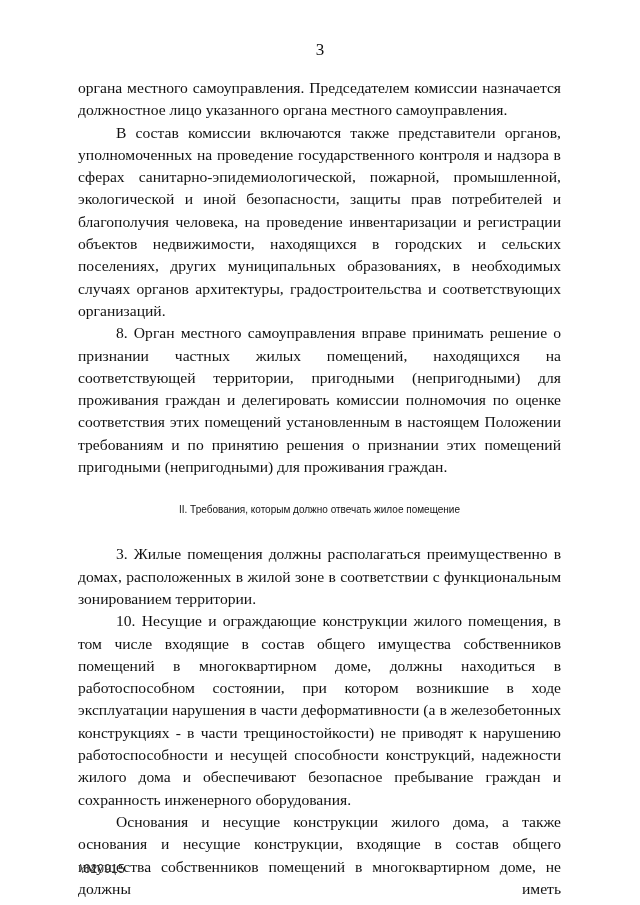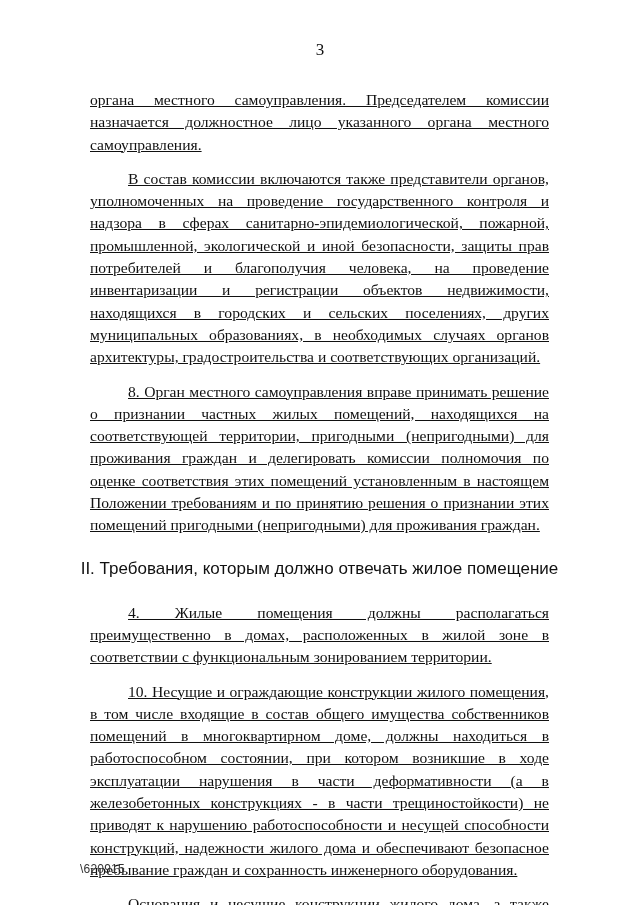--- a/index.html
+++ b/index.html
@@ -11,48 +11,47 @@
     }
     .page-number {
       position: absolute; top: 40px; left: 0; width: 640px; text-align: center;
       font-size: 17px; line-height: 20px;
     }
     .body {
       position: absolute; left: 78px; top: 77px; width: 483px;
       font-size: 15.6px; line-height: 22.3px;
     }
     .para {
-      margin: 12px; text-align: justify; text-indent: 38px;
+      margin: 0; text-align: justify; text-indent: 38px;
       text-align-last: left;
-      text-decoration: underline;
     }
     .para.noindent { text-indent: 0; }
     .heading {
       margin: 21px 0 22px 0; text-align: center; text-indent: 0;
       font-family: "Liberation Sans", "DejaVu Sans", sans-serif;
-      font-size: 17px; line-height: 22px; padding-left: 0px;
+      font-size: 10px; line-height: 22px; padding-left: 0px;
     }
     .footer-code {
       position: absolute; left: 80px; top: 862px;
       font-family: Liberation Sans, sans-serif;
       font-size: 12px; color: #333333; letter-spacing: 0.2px;
     }
   </style>
 </head>
 <body>
 
 <div class="page">
   <div class="page-number">3</div>
 
   <div class="body">
     <p class="para noindent">органа местного самоуправления. Председателем комиссии назначается должностное лицо указанного органа местного самоуправления.</p>
     <p class="para">В состав комиссии включаются также представители органов, уполномоченных на проведение государственного контроля и надзора в сферах санитарно-эпидемиологической, пожарной, промышленной, экологической и иной безопасности, защиты прав потребителей и благополучия человека, на проведение инвентаризации и регистрации объектов недвижимости, находящихся в городских и сельских поселениях, других муниципальных образованиях, в необходимых случаях органов архитектуры, градостроительства и соответствующих организаций.</p>
     <p class="para">8. Орган местного самоуправления вправе принимать решение о признании частных жилых помещений, находящихся на соответствующей территории, пригодными (непригодными) для проживания граждан и делегировать комиссии полномочия по оценке соответствия этих помещений установленным в настоящем Положении требованиям и по принятию решения о признании этих помещений пригодными (непригодными) для проживания граждан.</p>
 
     <p class="heading">II.  Требования, которым должно отвечать жилое помещение</p>
 
-    <p class="para">4. Жилые помещения должны располагаться преимущественно в домах, расположенных в жилой зоне в соответствии с функциональным зонированием территории.</p>
+    <p class="para">3. Жилые помещения должны располагаться преимущественно в домах, расположенных в жилой зоне в соответствии с функциональным зонированием территории.</p>
     <p class="para">10.  Несущие и ограждающие конструкции жилого помещения, в том числе входящие в состав общего имущества собственников помещений в многоквартирном доме, должны находиться в работоспособном состоянии, при котором возникшие в ходе эксплуатации нарушения в части деформативности (а в железобетонных конструкциях - в части трещиностойкости) не приводят к нарушению работоспособности и несущей способности конструкций, надежности жилого дома и обеспечивают безопасное пребывание граждан и сохранность инженерного оборудования.</p>
     <p class="para" style="text-align-last: justify;">Основания и несущие конструкции жилого дома, а также основания и несущие конструкции, входящие в состав общего имущества собственников помещений в многоквартирном доме, не должны иметь</p>
   </div>
 
   <div class="footer-code">\620915</div>
 </div>
 
 </body></html>

